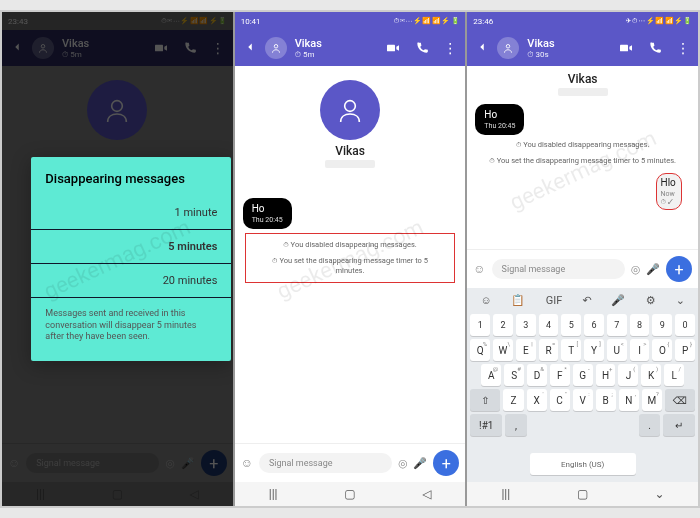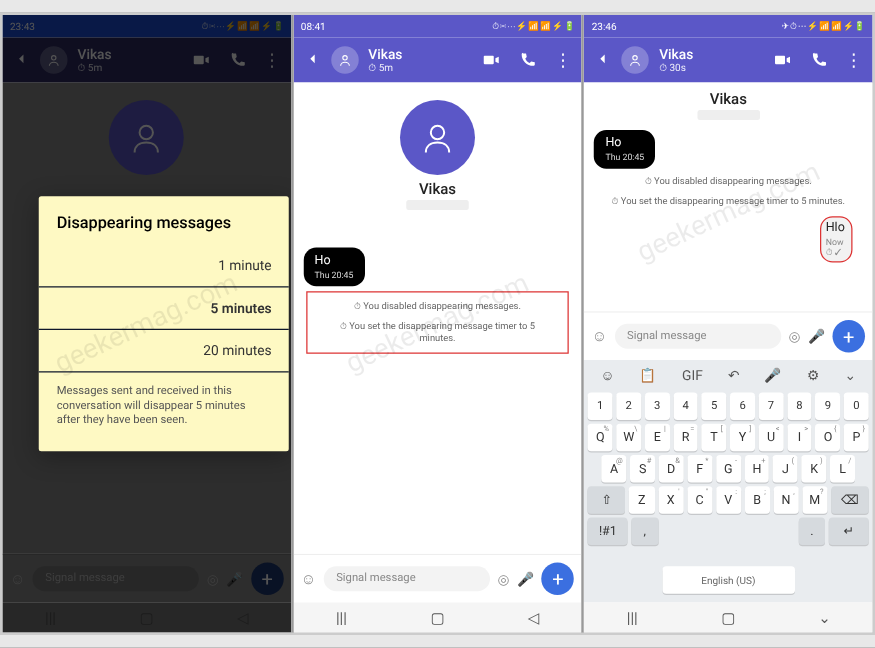--- a/index.html
+++ b/index.html
@@ -7,21 +7,21 @@
   .wrap { display: flex; gap: 2px; width: 700px; height: 498px; background: #999; border: 2px solid #ccc; position: relative; }
   .screen { width: 232px; height: 494px; background: #fff; position: relative; overflow: hidden; display: flex; flex-direction: column; }
 
   
   .watermark { position: absolute; top: 50%; left: 50%; transform: translate(-50%,-50%) rotate(-25deg); color: rgba(0,0,0,0.08); font-size: 22px; pointer-events: none; z-index: 50; white-space: nowrap; }
 
   
   .statusbar { height: 18px; background: #5b57c7; color: #fff; font-size: 8px; display: flex; align-items: center; padding: 0 6px; justify-content: space-between; }
   .statusbar .left { }
   .statusbar .right { font-size: 7px; letter-spacing: -0.5px; }
-  .screen1 .statusbar { background: #1d4ed8; }
+  .screen1 .statusbar { background: #737373; }
 
   
   .header { height: 36px; background: #5b57c7; color: #fff; display: flex; align-items: center; padding: 0 8px; gap: 8px; }
   .screen1 .header { background: #2d2b63; }
   .avatar-sm { width: 22px; height: 22px; border-radius: 50%; background: rgba(255,255,255,0.25); display: flex; align-items: center; justify-content: center; }
   .avatar-sm svg { width: 14px; height: 14px; }
   .hname { font-size: 11px; font-weight: 500; }
   .hsub { font-size: 8px; display: flex; align-items: center; gap: 2px; opacity: 0.9; }
   .hicons { margin-left: auto; display: flex; gap: 14px; align-items: center; }
   .hicons > span { display:flex; align-items:center; }
@@ -50,21 +50,21 @@
   .sendbtn { width:26px; height:26px; border-radius:50%; background:#3b6fe0; display:flex; align-items:center; justify-content:center; color:#fff; font-size:16px; }
   .screen1 .sendbtn { background:#1d3770; }
 
   
   .navbar { height:24px; background:#f5f5f5; display:flex; align-items:center; justify-content:space-around; }
   .screen1 .navbar { background:#777; }
   .navbar span { width:16px; height:14px; display:flex; align-items:center; justify-content:center; font-size:12px; color:#555; }
 
   
   .overlay { position:absolute; inset:0; background:rgba(0,0,0,0.4); z-index:30; display:flex; align-items:center; justify-content:center; }
-  .dialog { width:200px; background:#fef9c3; border-radius:2px; box-shadow:0 4px 20px rgba(0,0,0,0.3); padding:14px 0 8px;margin-left:28px; }
+  .dialog { width:200px; background:#5eead4; border-radius:2px; box-shadow:0 4px 20px rgba(0,0,0,0.3); padding:14px 0 8px;margin-left:28px; }
   .dialog h3 { font-size:13px; padding:0 14px 10px; font-weight:500; }
   .dialog .opt { padding:10px 14px; font-size:11px; text-align:right; color:#333; border-bottom:1px solid #0f172a; }
   .dialog .opt.sel { font-weight:600; }
   .dialog .note { padding:10px 14px; font-size:9px; color:#555; line-height:1.3; }
   .dialog .actions { display:flex; justify-content:flex-end; gap:18px; padding:8px 14px 0; }
   .dialog .actions span { color:#3b6fe0; font-size:11px; font-weight:600; }
 
   
   .kbd { background:#e9ecef; padding:4px 3px; }
   .toolrow { display:flex; justify-content:space-around; padding:2px 0 4px; }
@@ -153,21 +153,21 @@
         <div class="opt sel">5 minutes</div>
         <div class="opt">20 minutes</div>
         <div class="note">Messages sent and received in this conversation will disappear 5 minutes after they have been seen.</div>
       </div>
     </div>
     <div class="watermark">geekermag.com</div>
   </div>
 
   <div class="screen">
     <div class="statusbar">
-      <span class="left">08:41</span>
+      <span class="left">10:41</span>
       <span class="right">⏱ ✉ ⋯ ⚡ 📶 📶 ⚡ 🔋</span>
     </div>
     <div class="header">
       <span><svg viewBox="0 0 24 24" width="14" height="14" fill="#fff">
             <path d="M15 6l-6 6 6 6"></path>
           </svg></span>
       <span class="avatar-sm">
           <svg viewBox="0 0 24 24" fill="none" stroke="#fff" stroke-width="1.5">
             <circle cx="12" cy="9" r="3"></circle>
             <path d="M6 20c0-3 3-5 6-5s6 2 6 5"></path>

